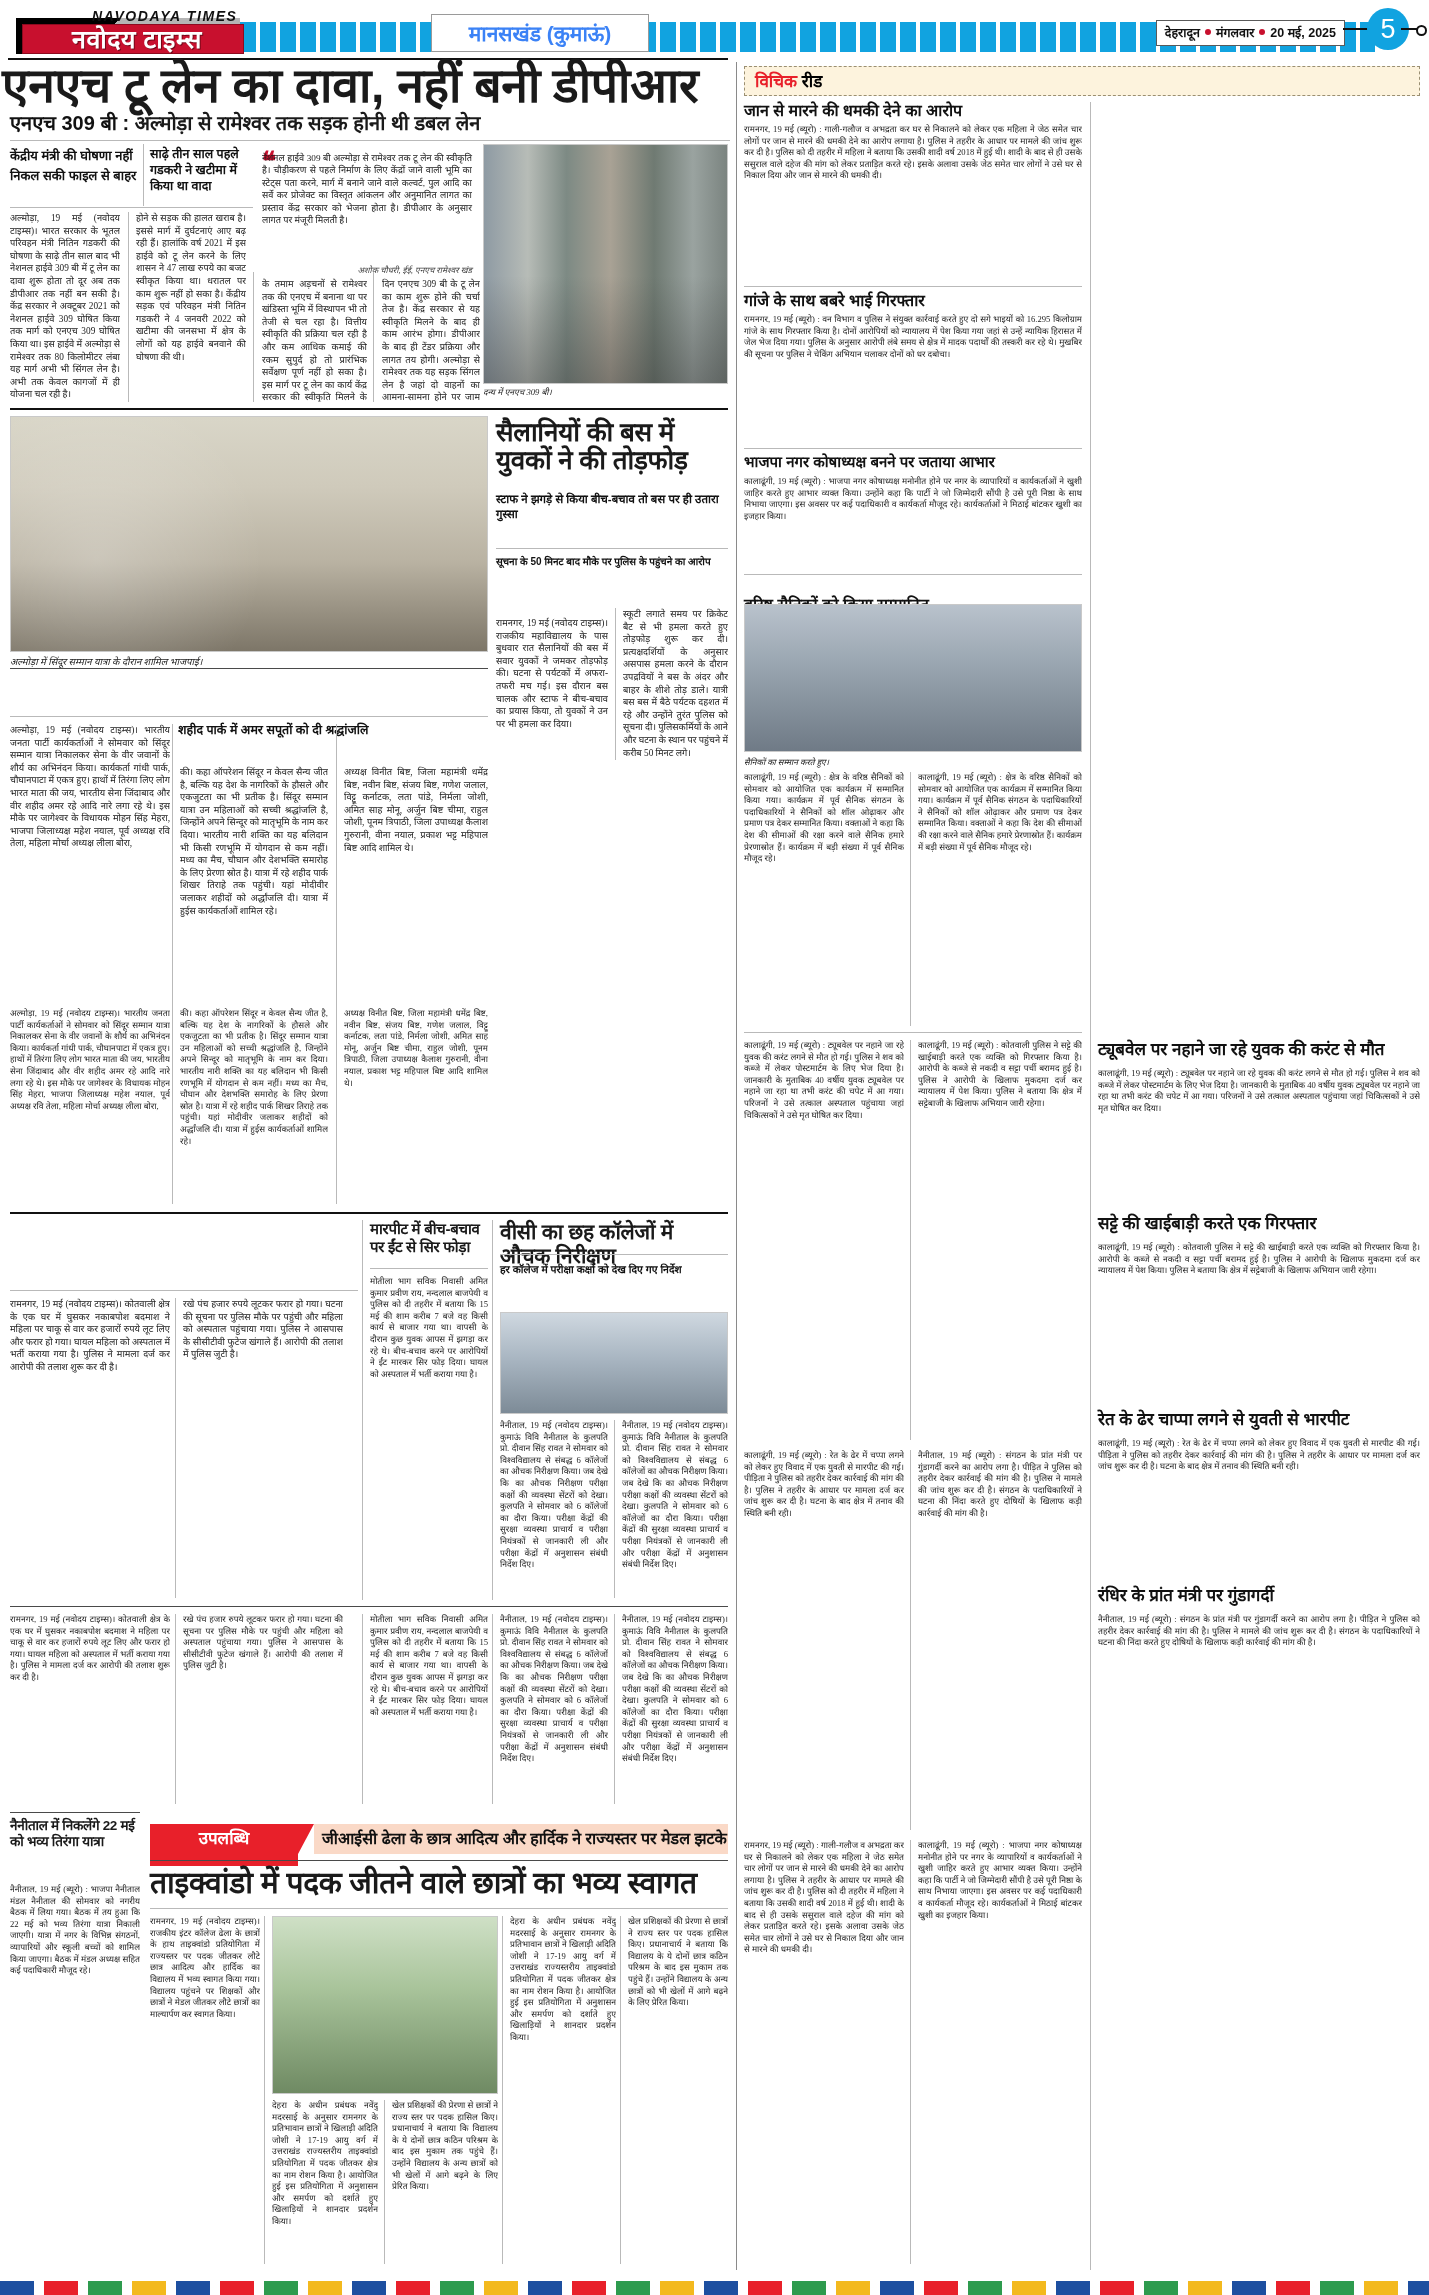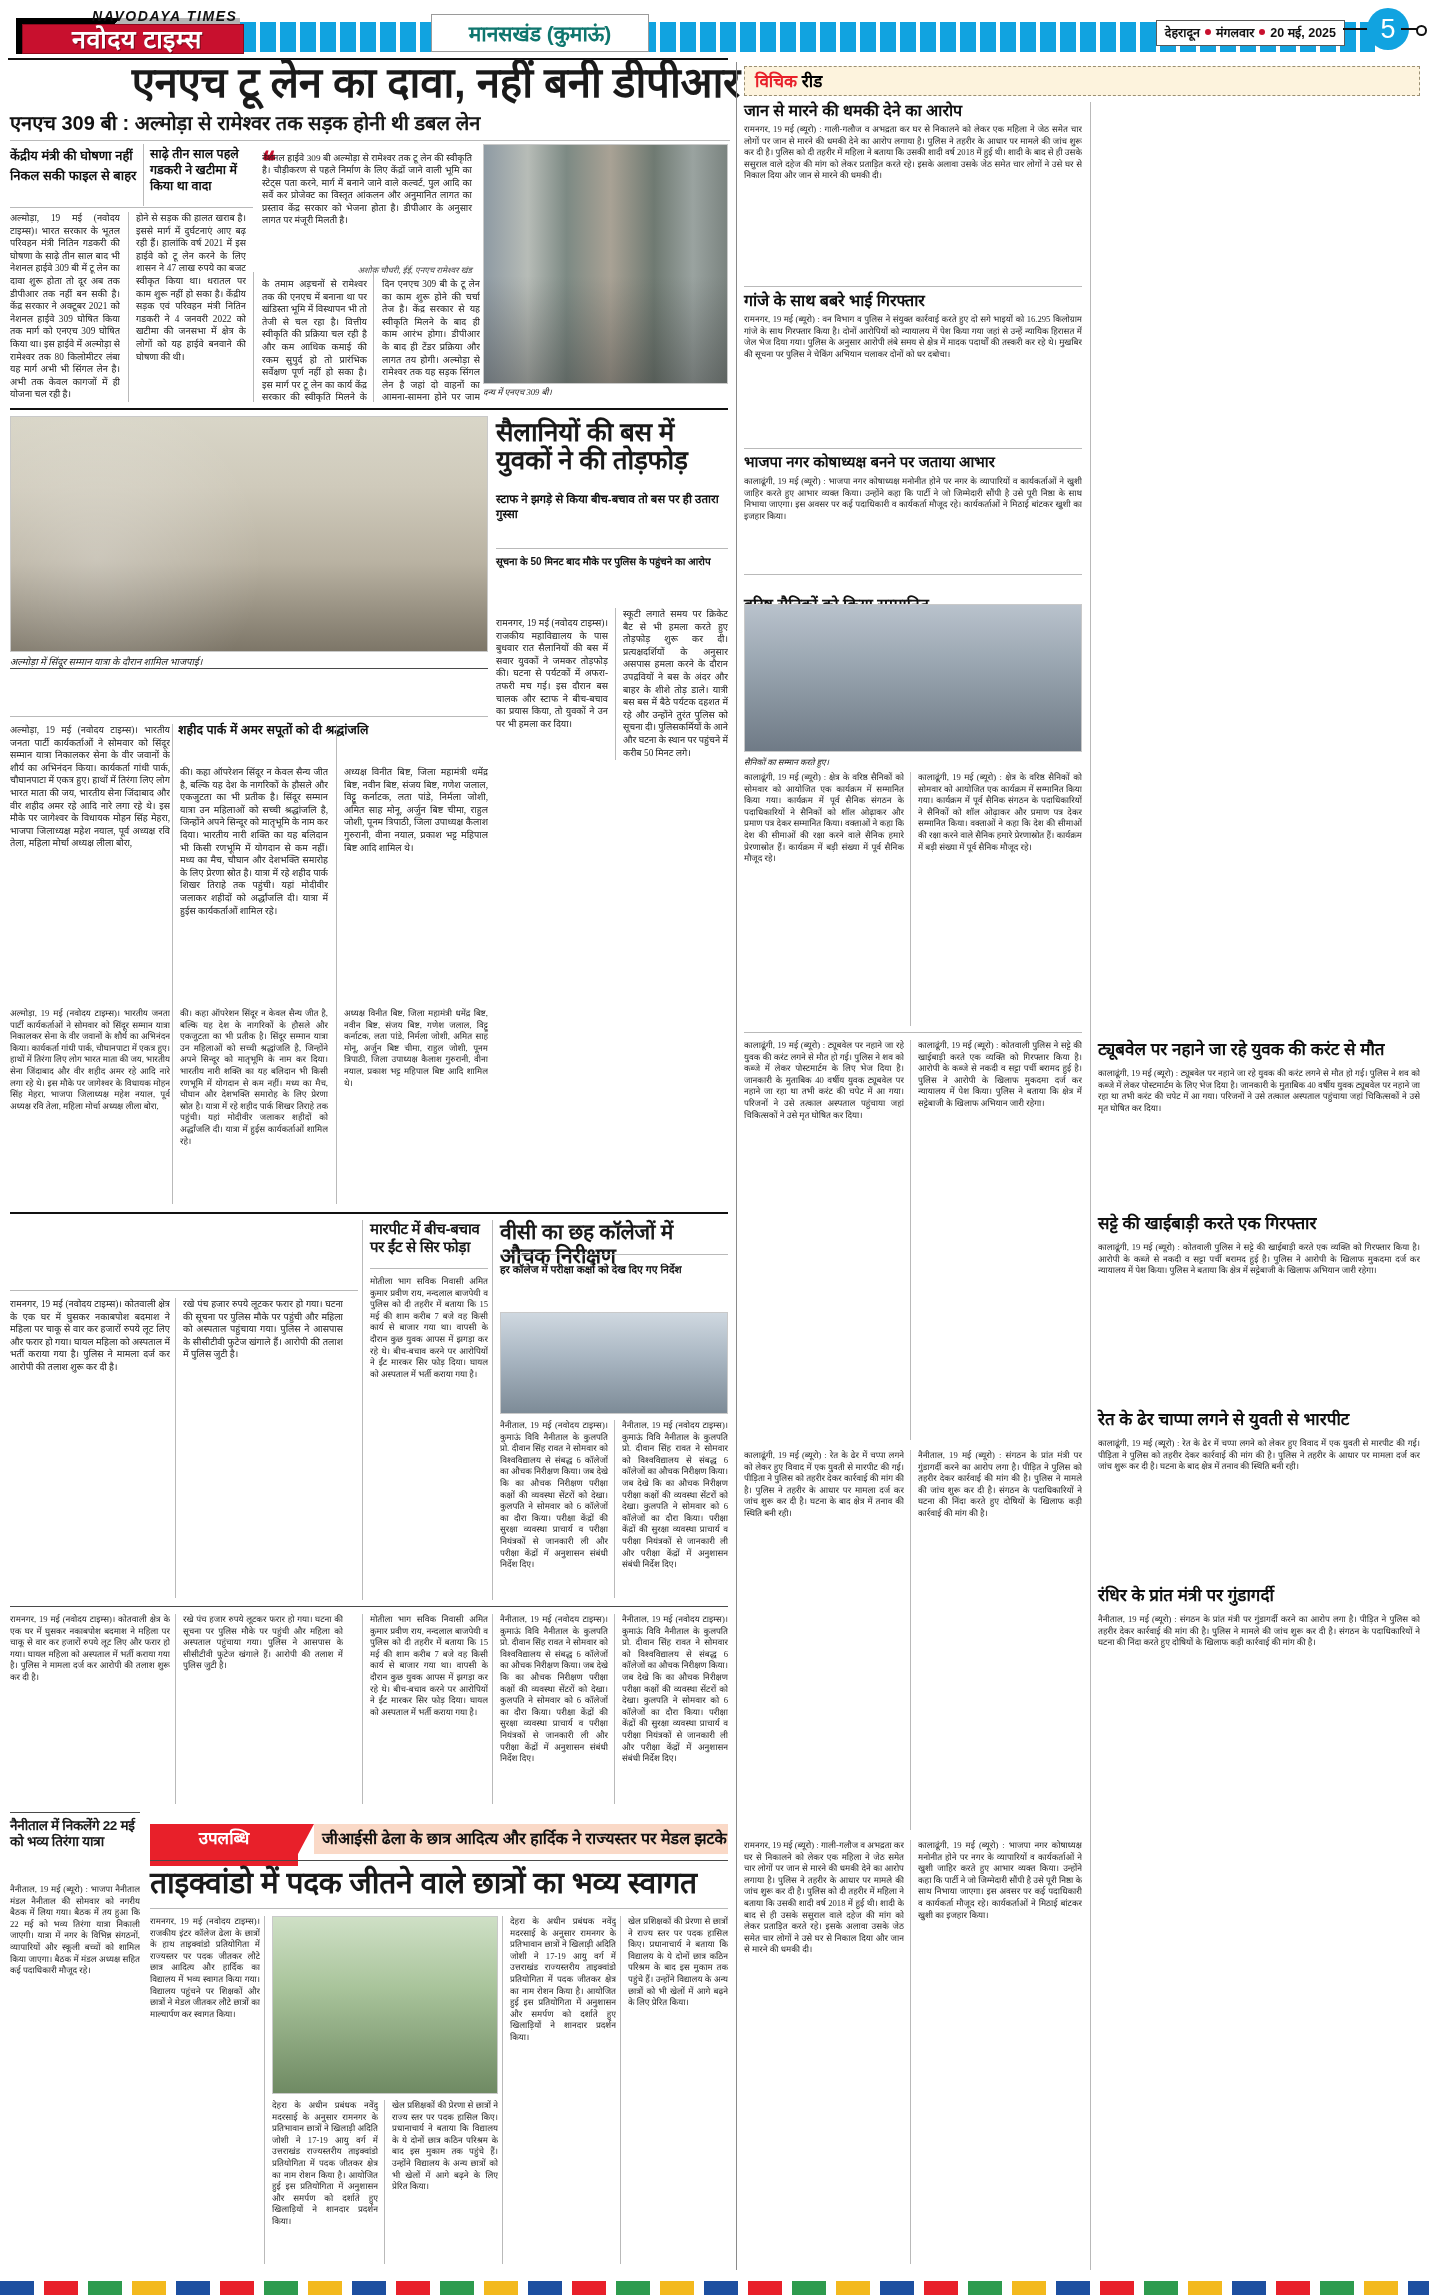--- a/index.html
+++ b/index.html
@@ -34,21 +34,21 @@
   }
   .mh-eng {
     position: absolute; left: 92px; top: 8px;
     font-size: 14px; font-style: italic; font-weight: 700; letter-spacing: 1.6px;
     color: #111; font-family: "Liberation Sans", sans-serif;
   }
   .mh-edition {
     position: absolute; left: 431px; top: 14px; width: 218px; height: 38px;
     background: #fff; border: 1px solid #9a9a9a;
     text-align: center; line-height: 38px;
-    font-size: 21px; font-weight: 700; color: #0f766e;
+    font-size: 21px; font-weight: 700; color: #3b82f6;
     font-family: "Liberation Sans", sans-serif;
   }
   .mh-datebox {
     position: absolute; right: 84px; top: 20px; height: 26px;
     border: 1px solid #5a5a5a; background: #fff; padding: 0 8px;
     line-height: 25px; font-size: 12.5px; font-weight: 700; color: #111;
     font-family: "Liberation Sans", sans-serif; white-space: nowrap;
   }
   .mh-dot { display:inline-block; width:6px; height:6px; border-radius:50%; background:#c8102e; margin:0 5px 2px 5px; }
   .mh-pagecircle {
@@ -184,21 +184,21 @@
     <div class="mh-datebox">
       <span>देहरादून</span><span class="mh-dot"></span><span>मंगलवार</span><span class="mh-dot"></span><span>20 मई, 2025</span>
     </div>
     <div class="mh-leadline"></div>
     <div class="mh-pagecircle">5</div>
     <div class="mh-tail"></div>
   </div>
 
   <div class="hr" style="left:8px; top:58px; width:720px; height:2px; background:#111;"></div>
 
-  <div class="h-main" style="left:20px; top:62px; width:720px; font-size:42px;text-align:right;">एनएच टू लेन का दावा, नहीं बनी डीपीआर</div>
+  <div class="h-main" style="left:2px; top:62px; width:720px; font-size:48px;">एनएच टू लेन का दावा, नहीं बनी डीपीआर</div>
 
   <div class="h-sub" style="left:10px; top:112px; width:720px; font-size:20px;">
     <span style="color:#111;">एनएच 309 बी :</span>
     <span>अल्मोड़ा से रामेश्वर तक सड़क होनी थी डबल लेन</span>
   </div>
 
   <div class="hr-thin" style="left:10px; top:140px; width:720px;"></div>
 
   <div class="bulbox" style="left:10px; top:146px; width:128px;">
     <div class="ln" style="font-size:13px; line-height:20px;">

